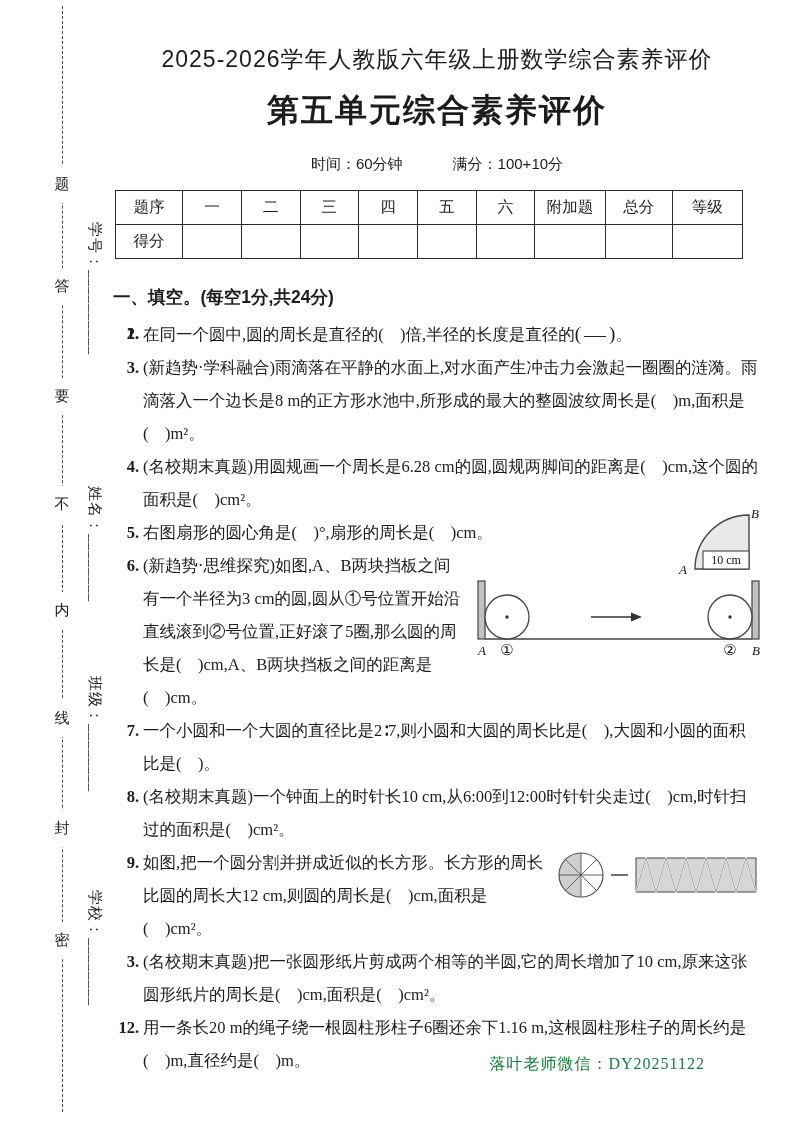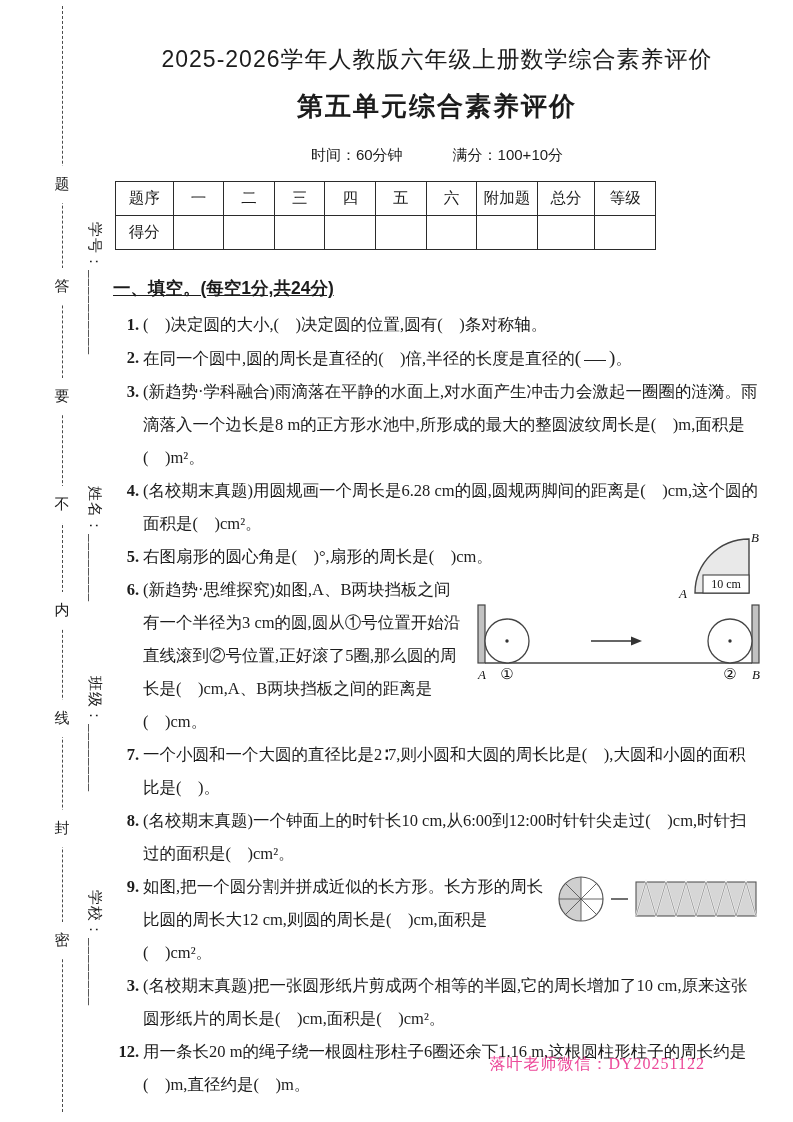--- a/index.html
+++ b/index.html
@@ -22,35 +22,35 @@
                 transform-origin:0 0; white-space:nowrap; font-size:15px;
                 letter-spacing:1px; }
   .sf0{top:222px}.sf1{top:486px}.sf2{top:676px}.sf3{top:890px}
 
   
   .main { position:absolute; left:113px; top:44px; width:648px; }
 
   .title1 { text-align:center; font-family:"Liberation Sans", sans-serif;
             font-weight:normal; font-size:23px; letter-spacing:1px; }
   .title2 { text-align:center; font-family:"Liberation Sans", sans-serif;
-            font-weight:bold; font-size:26px; margin-top:14px; letter-spacing:2px; }
+            font-weight:bold; font-size:32px; margin-top:14px; letter-spacing:2px; }
   .info   { display:flex; justify-content:center; gap:50px; margin-top:22px;
             font-family:"Liberation Sans", sans-serif; font-size:15px; }
 
-  table.score { width:541px; margin:16px auto 0 2px; border-collapse:collapse;
+  table.score { width:628px; margin:16px auto 0 2px; border-collapse:collapse;
                 table-layout:fixed; }
   table.score th, table.score td {
       border:1.6px solid #2b2b2b; height:33px; text-align:center;
       font-weight:normal; font-size:15.5px; padding:0; }
   table.score col.c-first{width:10.5%} table.score col.c-num{width:9.2%}
   table.score col.c-extra{width:11%} table.score col.c-total{width:10.5%}
   table.score col.c-grade{width:11%}
 
   .sec-head { margin-top:26px; font-family:"Liberation Sans", sans-serif;
-              font-weight:bold; font-size:17.5px;text-decoration:underline; }
+              font-weight:bold; font-size:17.5px; }
 
   .questions { margin-top:8px; font-size:16.5px; line-height:33px; }
   .q { position:relative; padding-left:30px; }
   .qnum { position:absolute; left:0; top:0; width:26px; text-align:right;
           font-weight:bold; }
 
   .fracblank .fp { font-size:19px; }
   .fracblank .fbar { display:inline-block; width:22px; border-top:1.6px solid #222;
                      vertical-align:middle; margin:0 3px; }
 
@@ -134,21 +134,20 @@
     </tr>
   </tbody>
     </table>
 
   <div class="sec-head">一、填空。(每空1分,共24分)</div>
 
   <div class="questions">
 
     <div class="q">
       <span class="qnum">1.</span>
-      <span>(&nbsp;&nbsp;&nbsp;&nbsp;)决定圆的大小,(&nbsp;&nbsp;&nbsp;&nbsp;)决定圆的位置,圆有(&nbsp;&nbsp;&nbsp;&nbsp;)条对称轴。</span>
     </div>
 
     <div class="q">
       <span class="qnum">2.</span>
       <span>在同一个圆中,圆的周长是直径的(&nbsp;&nbsp;&nbsp;&nbsp;)倍,半径的长度是直径的</span><span class="fracblank"><span class="fp">(</span><span class="fbar"></span><span class="fp">)</span></span><span>。</span>
     </div>
 
     <div class="q">
       <span class="qnum">3.</span>
       <span>(新趋势·学科融合)雨滴落在平静的水面上,对水面产生冲击力会激起一圈圈的涟漪。雨滴落入一个边长是8 m的正方形水池中,所形成的最大的整圆波纹周长是(&nbsp;&nbsp;&nbsp;&nbsp;)m,面积是(&nbsp;&nbsp;&nbsp;&nbsp;)m²。</span>
@@ -225,13 +224,13 @@
     </div>
 
     <div class="q">
       <span class="qnum">12.</span>
       <span>用一条长20 m的绳子绕一根圆柱形柱子6圈还余下1.16 m,这根圆柱形柱子的周长约是(&nbsp;&nbsp;&nbsp;&nbsp;)m,直径约是(&nbsp;&nbsp;&nbsp;&nbsp;)m。</span>
     </div>
 
   </div>
 </div>
 
-<div class="footer" style="color: #ec4899; text-align: center;">落叶老师微信：DY20251122</div>
+<div class="footer" style="color: #15803d; text-align: center;">落叶老师微信：DY20251122</div>
 
 </body></html>

